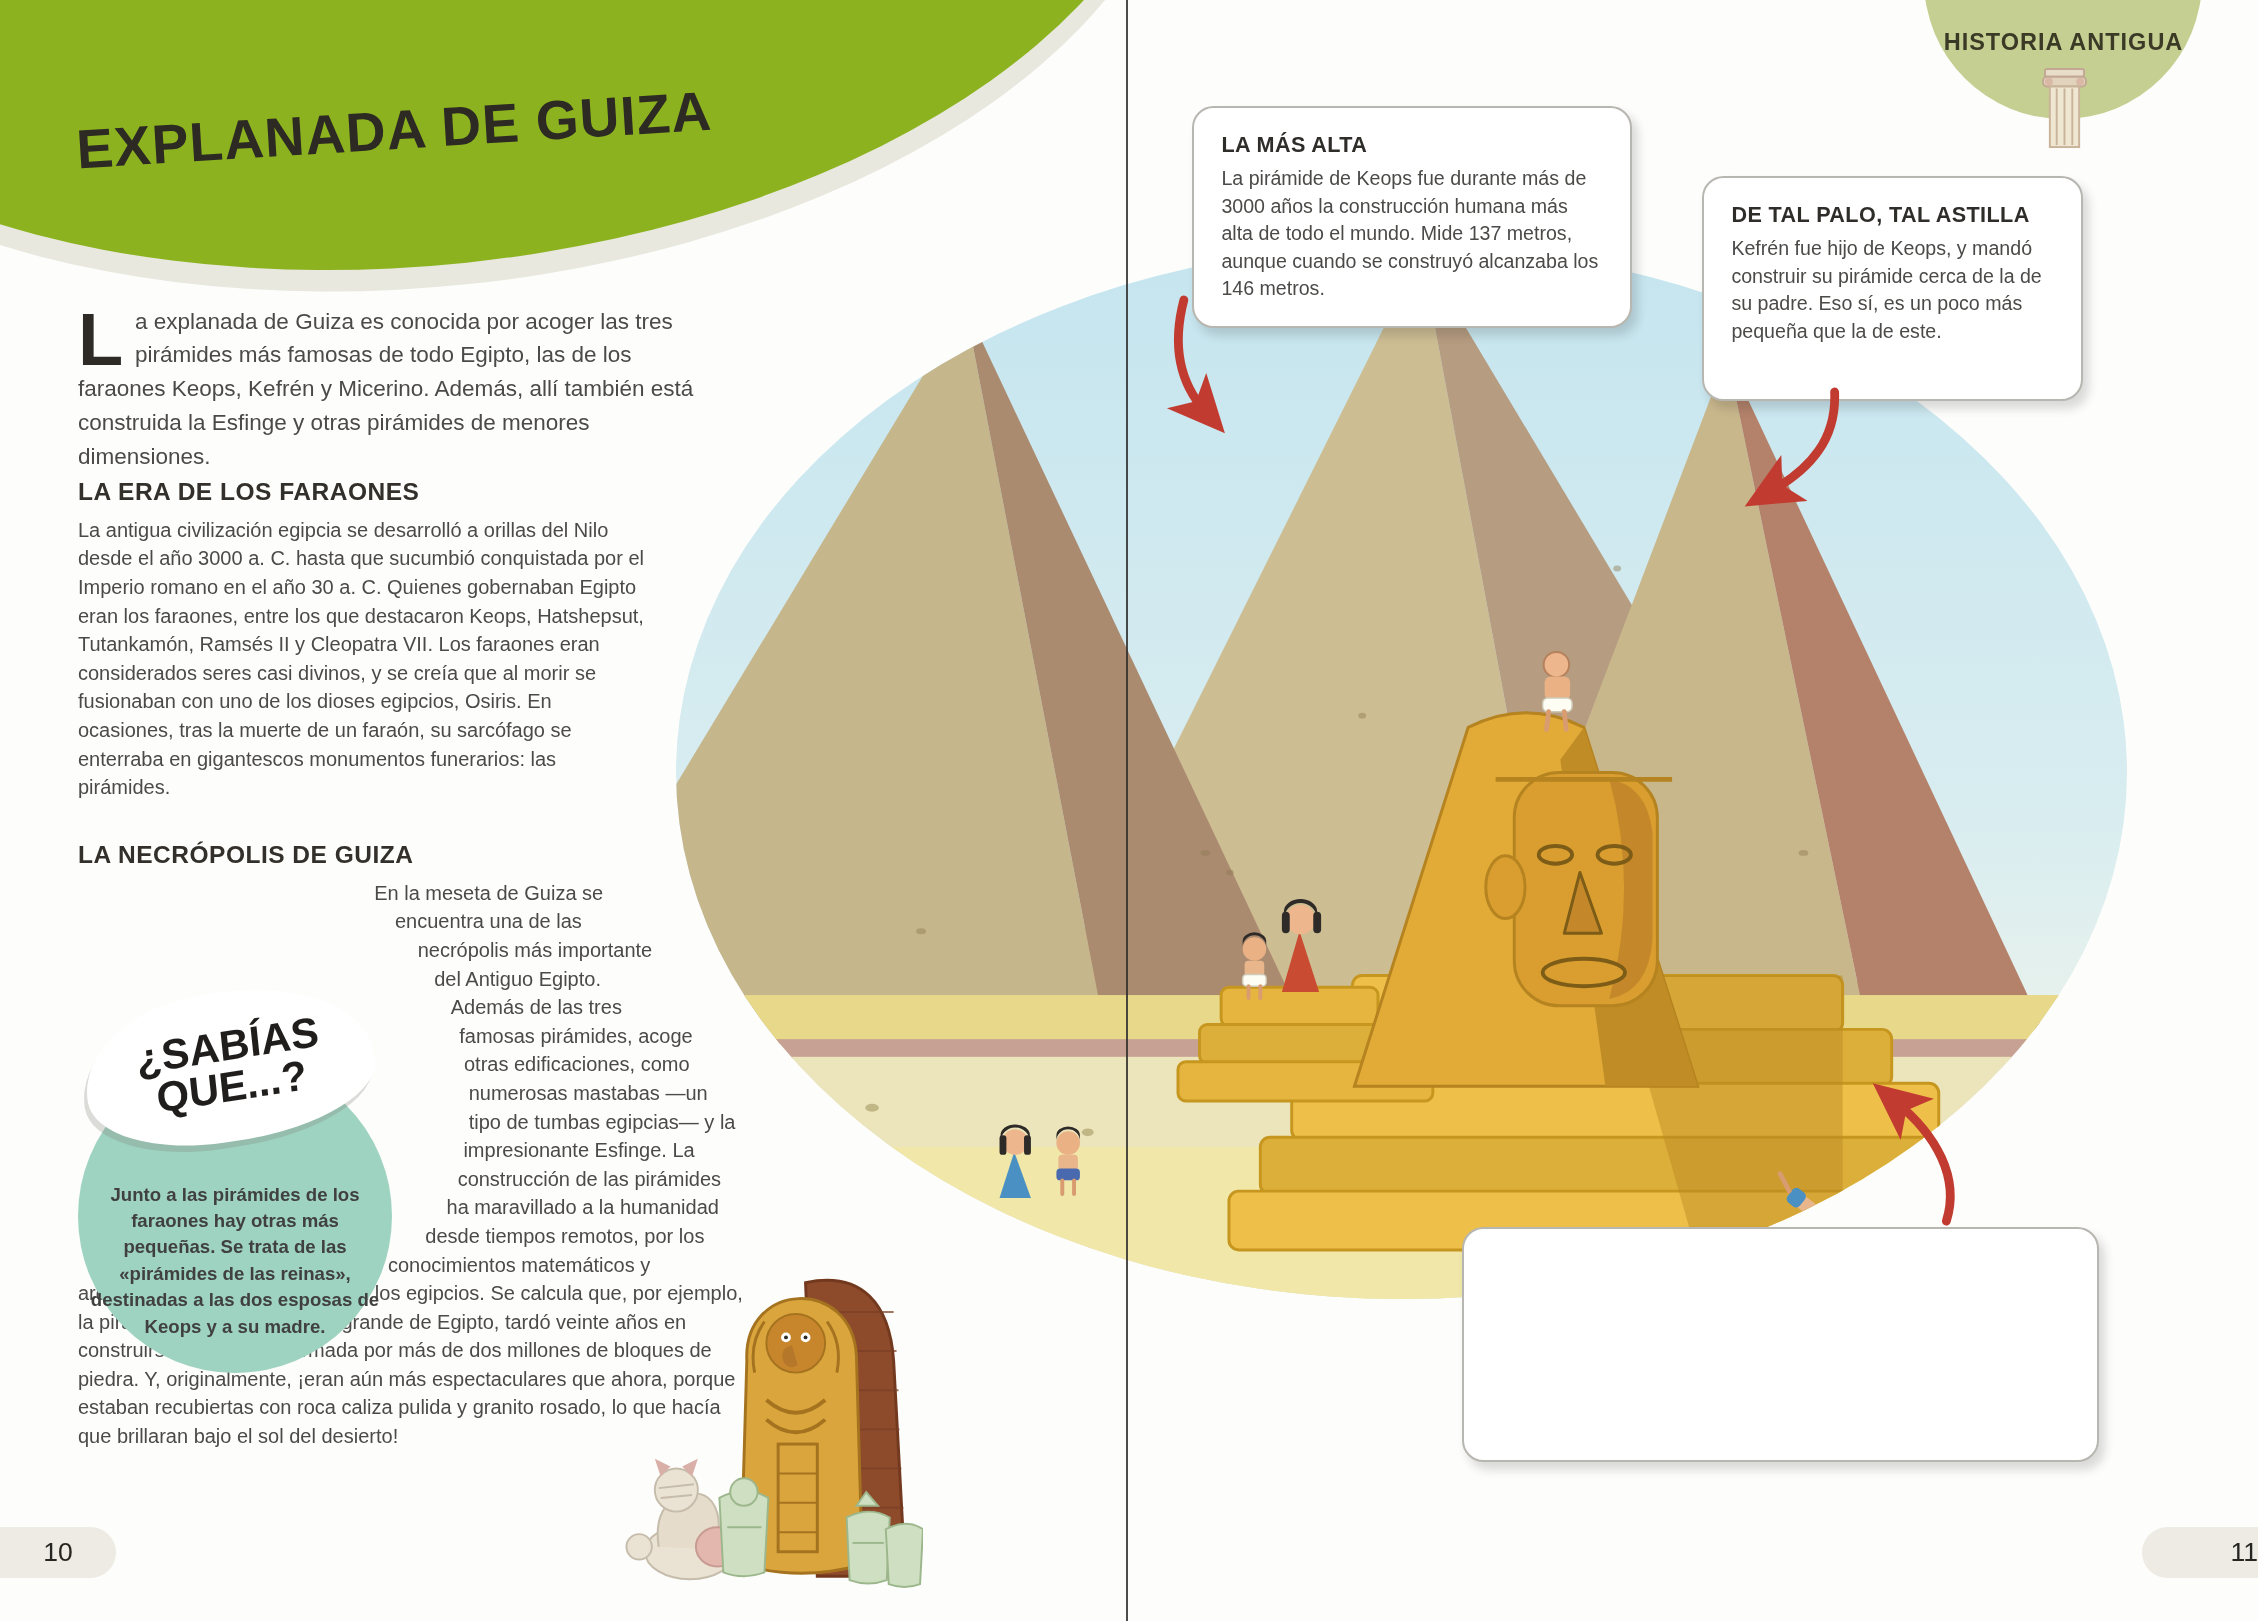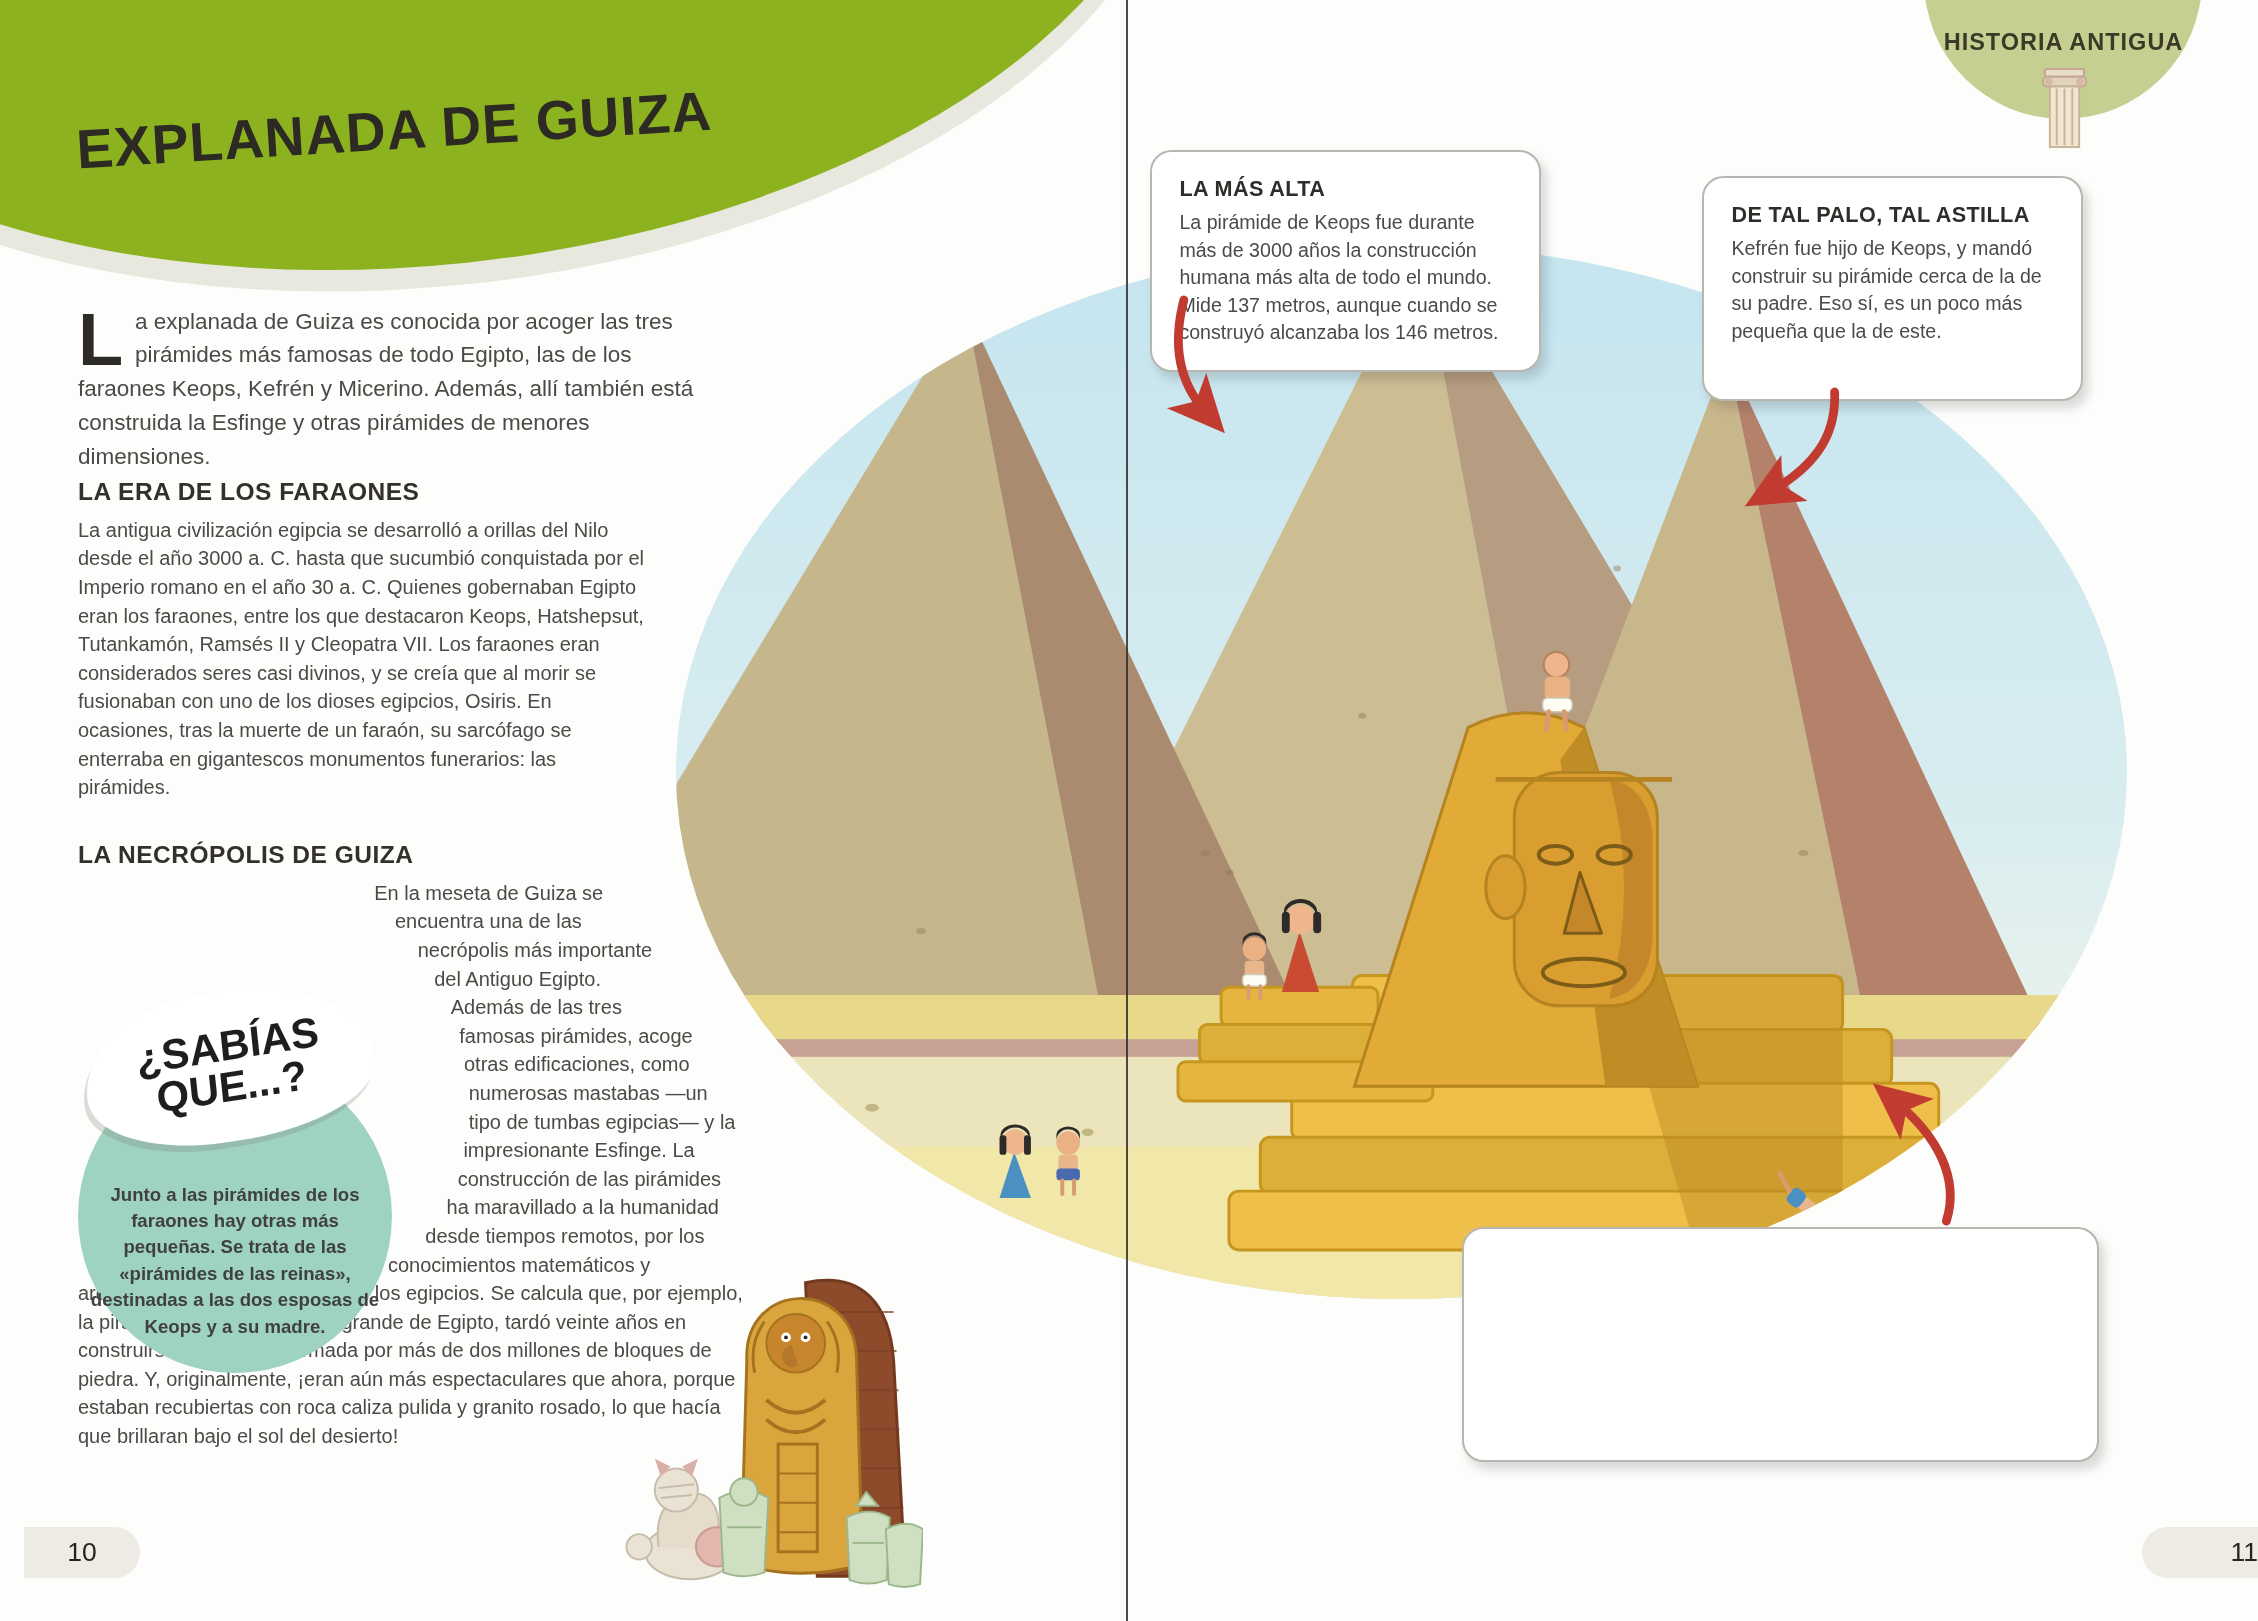--- a/index.html
+++ b/index.html
@@ -56,29 +56,29 @@
   }
   .scene svg{position:absolute;left:0;top:0;}
   .gutter{position:absolute;left:1126px;top:0;width:2px;height:1621px;background:#2e2d2b;opacity:.85;z-index:5;}
   
   .callout{
     position:absolute;background:#ffffff;border:2px solid #b8b6b0;border-radius:21.6px;
     box-shadow:5.9px 7.8px 9.8px rgba(40,40,35,.16);padding:23.5px 27.4px;box-sizing:border-box;z-index:6;
   }
   .callout h3{margin:0 0 7.8px 0;font-size:21.6px;font-weight:700;letter-spacing:0.4px;color:#2f2d29;}
   .callout p{margin:0;font-size:19.6px;line-height:1.4;color:#4b4a48;}
-  .co-tallest{left:1150px;top:106px;width:391px;min-height:196px;margin-top:44px;}
+  .co-tallest{left:1192px;top:106px;width:440px;min-height:196px;}
   .co-father{left:1702px;top:176px;width:381px;min-height:225px;}
   .co-sphinx{left:1462px;top:1227px;width:637px;min-height:235px;}
   
   .arrows{position:absolute;left:0;top:0;z-index:7;pointer-events:none;}
   .sarco{position:absolute;left:600px;top:1253px;z-index:2;}
   .pill{position:absolute;background:#edebe3;height:51px;width:116px;z-index:8;
     display:flex;align-items:center;justify-content:center;font-size:26.5px;color:#262521;}
-  .pill-left{left:0;top:1527px;border-radius:0 25.5px 25.5px 0;margin-left:24px;}
+  .pill-left{left:0;top:1527px;border-radius:0 25.5px 25.5px 0;}
   .pill-right{right:0;top:1527px;border-radius:25.5px 0 0 25.5px;justify-content:flex-end;}
 </style>
 </head>
 <body>
 
 <div class="spread">
 
   <div class="blob-shadow"></div>
   <div class="blob"></div>
   <h1 class="page-title">EXPLANADA DE GUIZA</h1>

